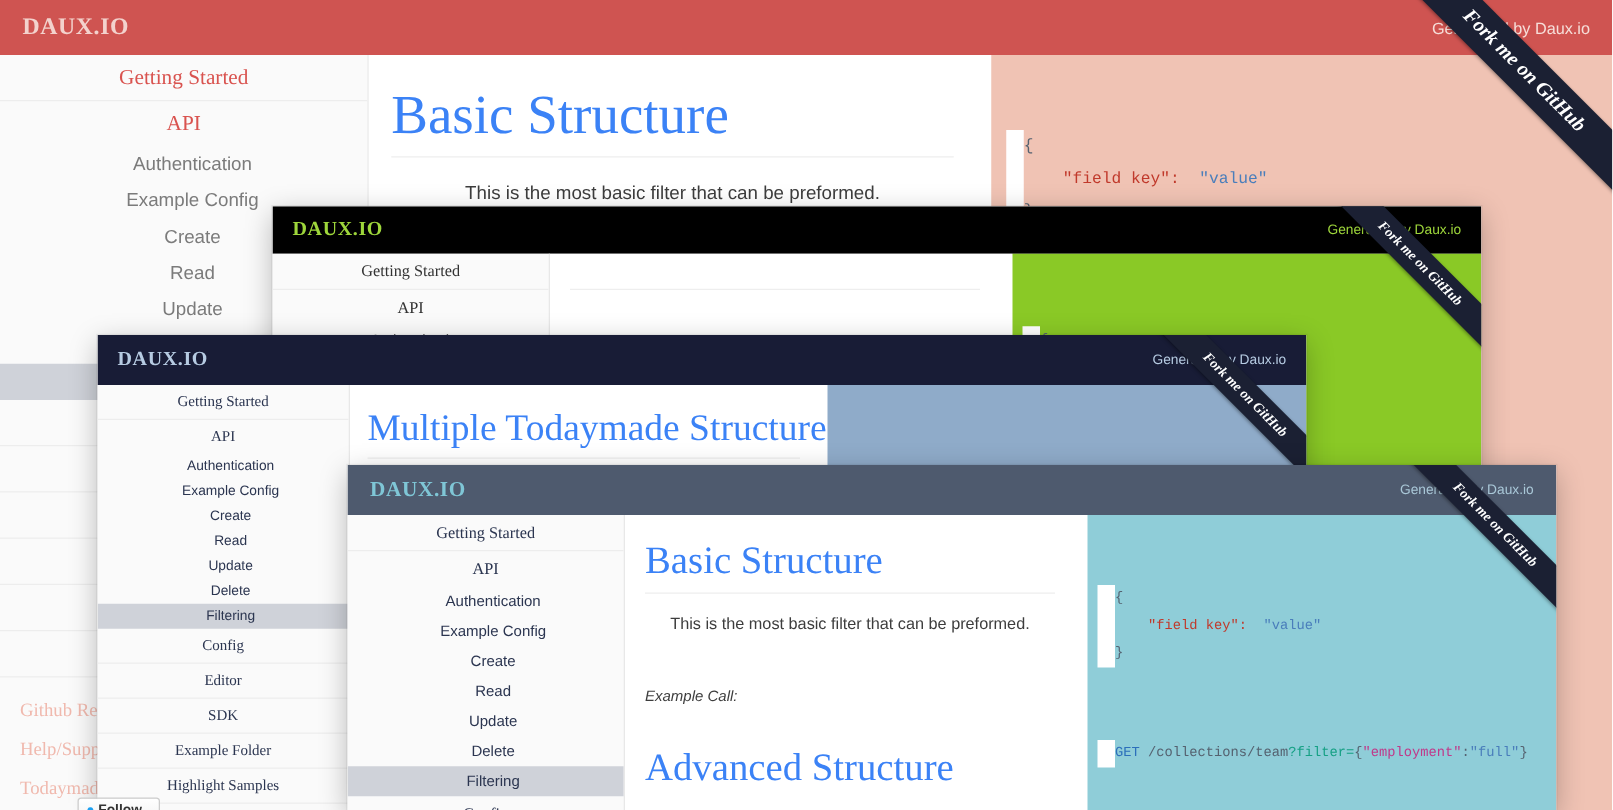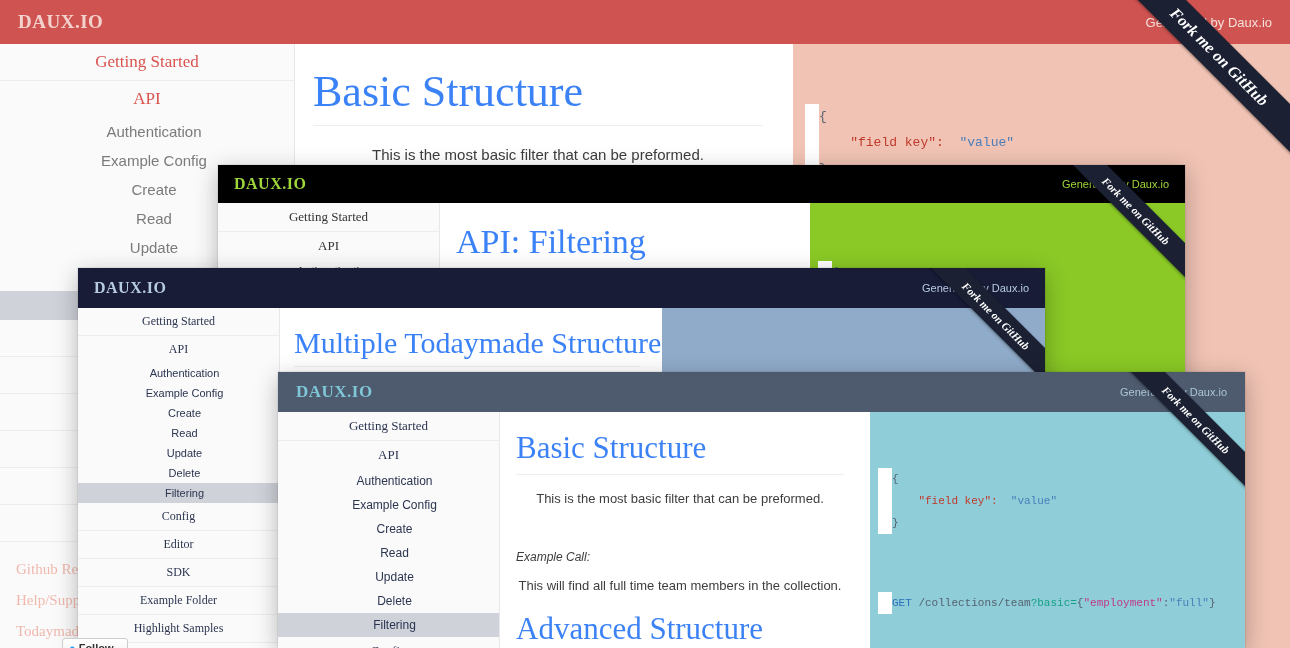--- a/index.html
+++ b/index.html
@@ -254,21 +254,20 @@
         <div class="nav-item sub active nav-group-end">Filtering</div>
         <div class="nav-item">Config</div>
         <div class="nav-item">Editor</div>
         <div class="nav-item">SDK</div>
         <div class="nav-item">Example Folder</div>
         <div class="nav-item">Highlight Samples</div>
         <div class="nav-item">index</div>
       </div>
       <div class="content">
         <div class="content-inner">
-          <h1 class="doc-title">API: Filtering</h1>
           <div class="hr"></div>
         </div>
       </div>
       <div class="codepane">
         <div class="codeblock"><span class="tok-p">{</span></div>
       </div>
     </div>
     <div class="ribbon small" style="right:-56px; top:34px;">Fork me on GitHub</div>
   </div>
 
@@ -329,31 +328,30 @@
 
       </div>
       <div class="content">
         <div class="content-inner">
           <h1 class="doc-title">Basic Structure</h1>
           <div class="hr"></div>
           <p class="doc-p">This is the most basic filter that can be preformed.</p>
           <div style="height:44px"></div>
           <p class="doc-em">Example Call:</p>
           <div style="height:14px"></div>
-          <p class="doc-p">This will find all full time team members in the collection.</p>
           <div style="height:18px"></div>
           <h1 class="doc-title">Advanced Structure</h1>
 
         </div>
       </div>
       <div class="codepane">
         <div class="codeblock"><span class="tok-p">{</span>
 <span class="tok-k" style="padding-left:2.4em">"field key":</span>  <span class="tok-v">"value"</span>
 <span class="tok-p">}</span></div>
-        <div class="codeblock" style="margin-top:22px"><span class="tok-m">GET</span> <span class="tok-p">/collections/team</span><span class="tok-q">?basic=</span><span class="tok-p">{</span><span class="tok-pk">"employment"</span><span class="tok-p">:</span><span class="tok-v">"full"</span><span class="tok-p">}</span></div>
+        <div class="codeblock" style="margin-top:22px"><span class="tok-m">GET</span> <span class="tok-p">/collections/team</span><span class="tok-q">?filter=</span><span class="tok-p">{</span><span class="tok-pk">"employment"</span><span class="tok-p">:</span><span class="tok-v">"full"</span><span class="tok-p">}</span></div>
         
       </div>
     </div>
     <div class="ribbon small" style="right:-56px; top:36px;">Fork me on GitHub</div>
   </div>
 
   <div class="tw-follow" style="left:62px; top:638px; width:66px; height:20px;">
     <span class="tw-bird">●</span>
     <span>Follow</span>
   </div>

